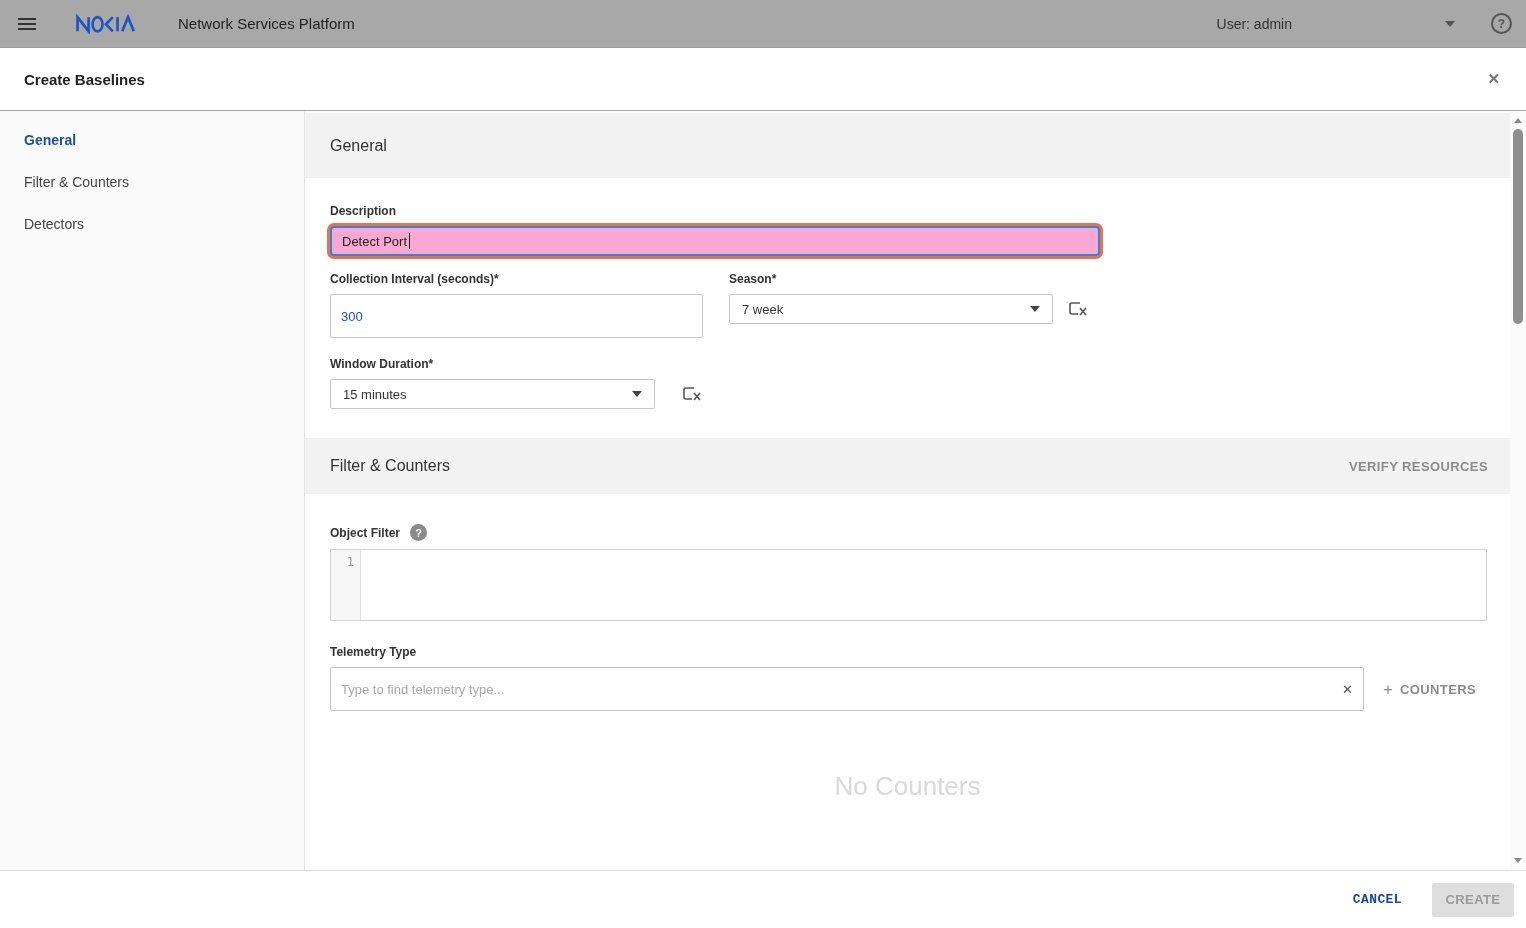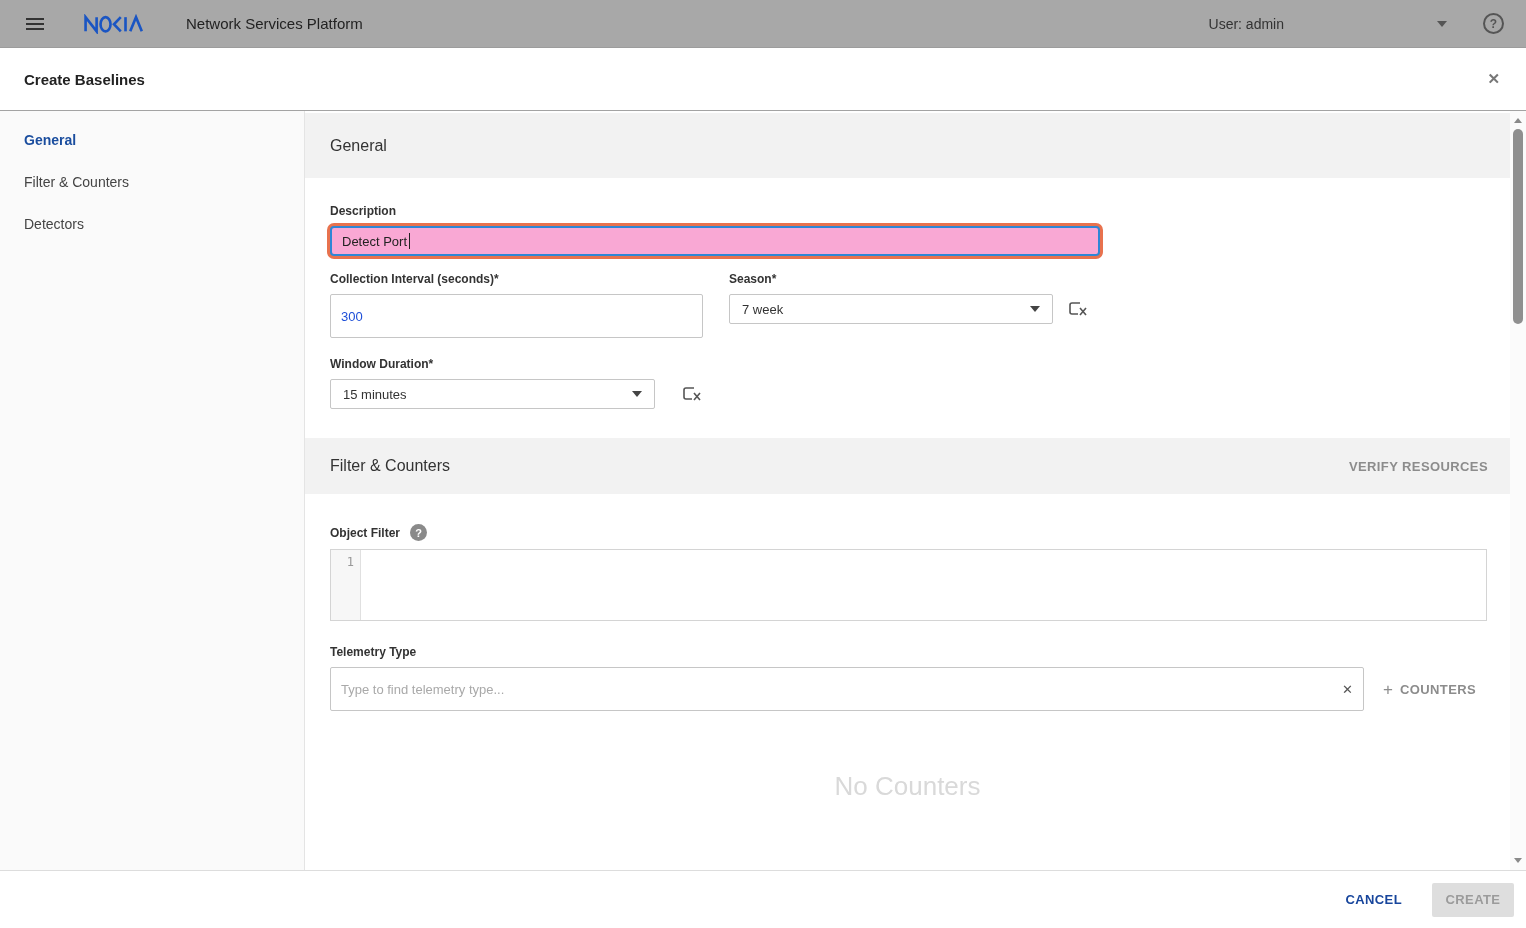--- a/index.html
+++ b/index.html
@@ -4,21 +4,21 @@
 <style>
   * { box-sizing: border-box; margin: 0; padding: 0; }
   html, body {
     width: 1526px; height: 928px; overflow: hidden;
     font-family: "Liberation Sans", sans-serif;
     background: #fff; color: #333;
   }
   
   .topbar {
     height: 48px; background: #a8a8a8; border-bottom: 1px solid #9c9c9c;
-    display: flex; align-items: center; padding: 0 16px;
+    display: flex; align-items: center; padding: 0 8px;
   }
   .hamburger { margin-left: 10px; width: 18px; cursor: pointer; }
   .hamburger span { display: block; height: 2px; background: #333; margin: 3px 0; }
   .logo { margin-left: 40px; display: flex; align-items: center; }
   .app-title { margin-left: 40px; font-size: 15px; color: #222; }
   .topbar-right { margin-left: auto; display: flex; align-items: center; }
   .user-label { font-size: 14px; color: #333; }
   .caret-down {
     width: 0; height: 0; border-left: 5px solid transparent;
     border-right: 5px solid transparent; border-top: 6px solid #555;
@@ -150,21 +150,21 @@
   }
   
   .footer {
     height: 58px; background: #fff; border-top: 1px solid #ddd;
     display: flex; align-items: center; justify-content: flex-end;
     padding-right: 12px;
   }
   .cancel-btn {
     background: none; border: none; color: #17459c; font-weight: bold;
     font-size: 13px; letter-spacing: 0.4px; margin-right: 30px; cursor: pointer;
-    font-family: Liberation Sans, sans-serif;
+    font-family: Liberation Mono, monospace;
   }
   .create-btn {
     width: 82px; height: 34px; background: #dedede; border: none; border-radius: 2px;
     color: #9b9b9b; font-weight: bold; font-size: 13px; letter-spacing: 0.4px;
     font-family: "Liberation Sans", sans-serif; cursor: default;
   }
 </style>
 </head>
 <body>
 

